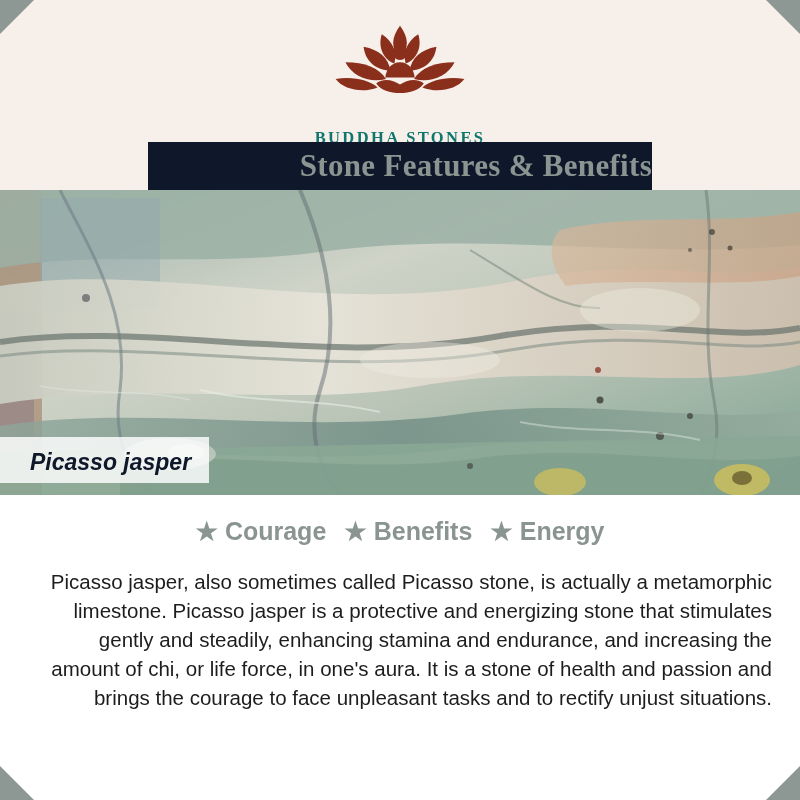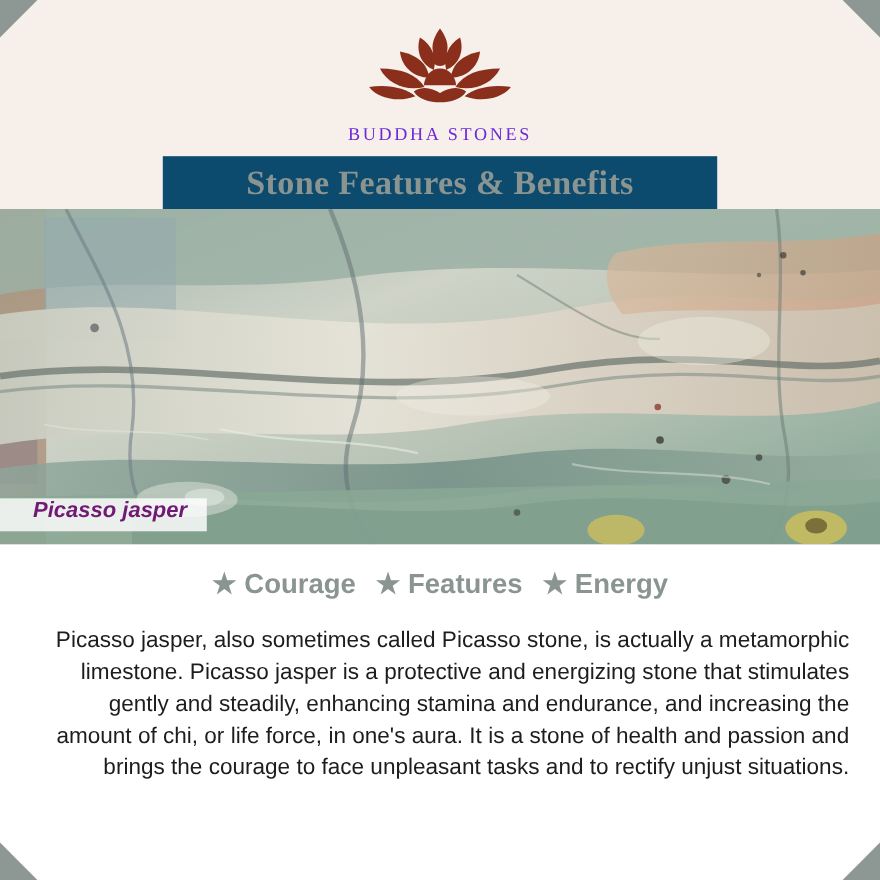--- a/index.html
+++ b/index.html
@@ -60,37 +60,37 @@
     align-items: center;
     padding-top: 22px;
     box-sizing: border-box;
   }
   .logo-mark {
     width: 140px;
     height: 86px;
     display: block;
   }
   .brand-name {
-    margin-top: 4px;
+    margin-top: 20px;
     font-size: 16.5px;
     letter-spacing: 2.4px;
-    font-weight: normal;
-    color: #6d28d9;
+    font-weight: bold;
+    color: #0f766e;
     font-family: "Liberation Serif", serif;
   }
   .title-bar {
     position: absolute;
     left: 148px;
     right: 148px;
     bottom: 0;
     height: 48px;
-    background: #0c4a6e;
+    background: #0f172a;
     display: flex;
     align-items: center;
-    justify-content: center;
+    justify-content: flex-end;
   }
   .title-bar .title {
     font-size: 31px;
     font-weight: bold;
     color: #8a9490;
     font-family: "Liberation Serif", serif;
     letter-spacing: 0.3px;
   }
 
   
@@ -101,25 +101,25 @@
     overflow: hidden;
     background: #93a79d;
   }
   .photo svg { display: block; }
 
   .caption {
     position: absolute;
     left: 0;
     bottom: 12px;
     background: rgba(255,255,255,0.82);
-    padding: 0 18px 7px 30px;
-    font-size: 20px;
+    padding: 12px 18px 7px 30px;
+    font-size: 23px;
     font-weight: bold;
     font-style: italic;
-    color: #701a75;
+    color: #0f172a;
     font-family: "Liberation Sans", sans-serif;
     z-index: 3;
   }
 
   
   .content {
     position: relative;
     background: #ffffff;
     padding: 22px 28px 0 28px;
     height: 305px;
@@ -285,21 +285,21 @@
 
   <div class="content">
 
     <div class="keywords">
       <div class="kw">
         <span class="star">★</span>
         <span>Courage</span>
       </div>
       <div class="kw">
         <span class="star">★</span>
-        <span>Features</span>
+        <span>Benefits</span>
       </div>
       <div class="kw">
         <span class="star">★</span>
         <span>Energy</span>
       </div>
     </div>
 
     <p class="description">Picasso jasper, also sometimes called Picasso stone, is actually a metamorphic limestone. Picasso jasper is a protective and energizing stone that stimulates gently and steadily, enhancing stamina and endurance, and increasing the amount of chi, or life force, in one's aura. It is a stone of health and passion and brings the courage to face unpleasant tasks and to rectify unjust situations.</p>
 
     <div class="footer-strip"></div>

